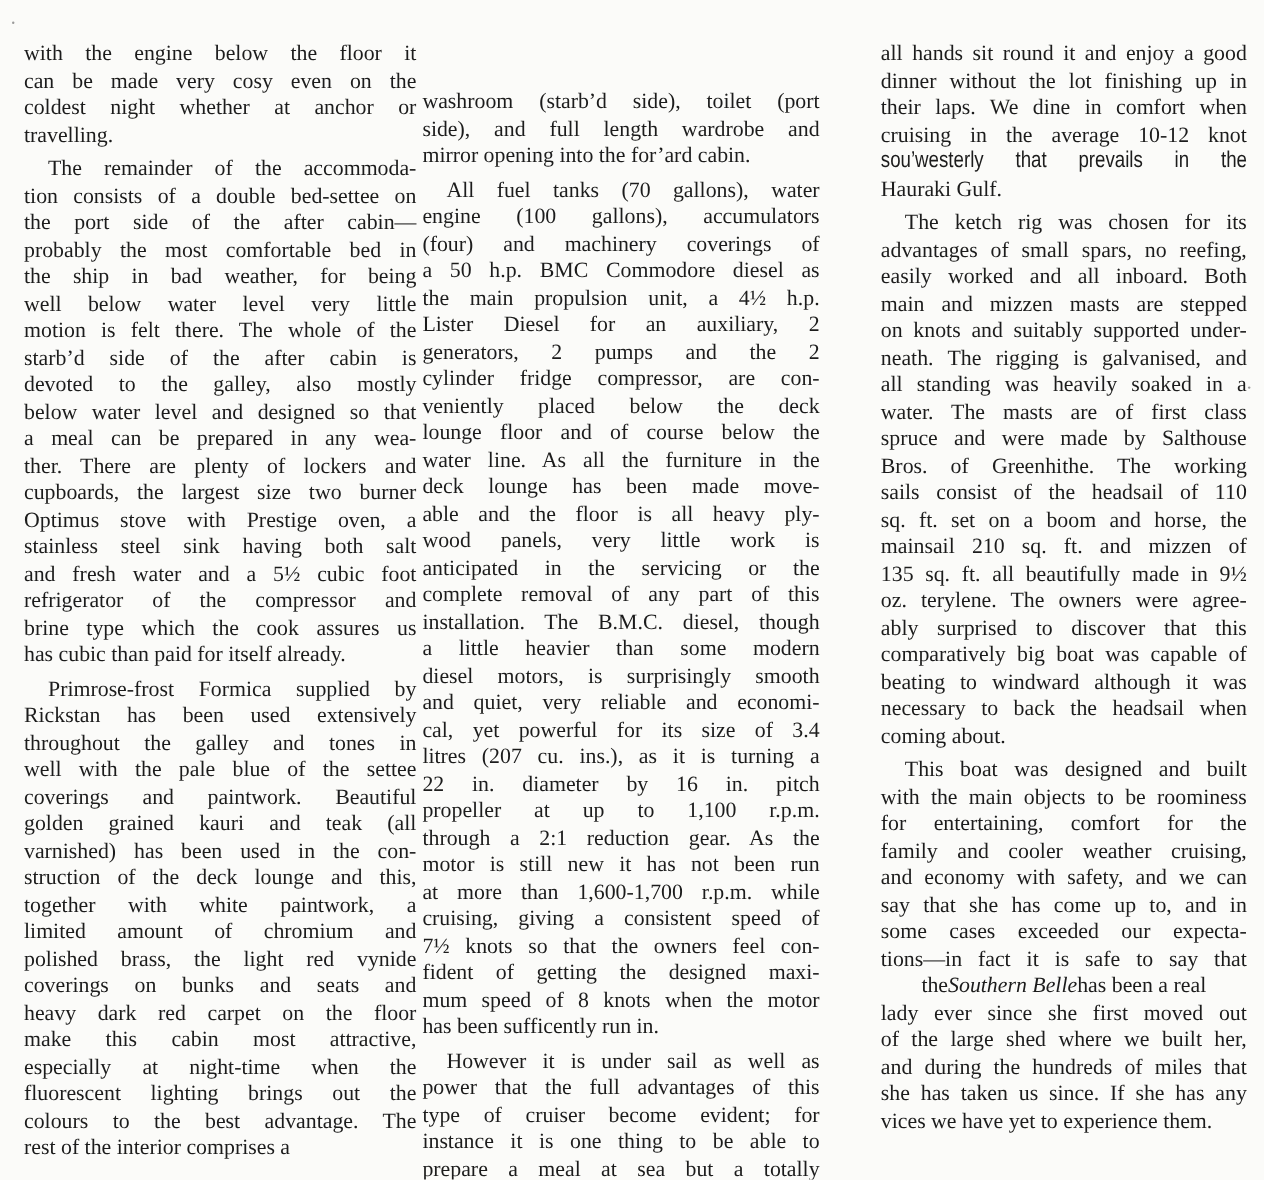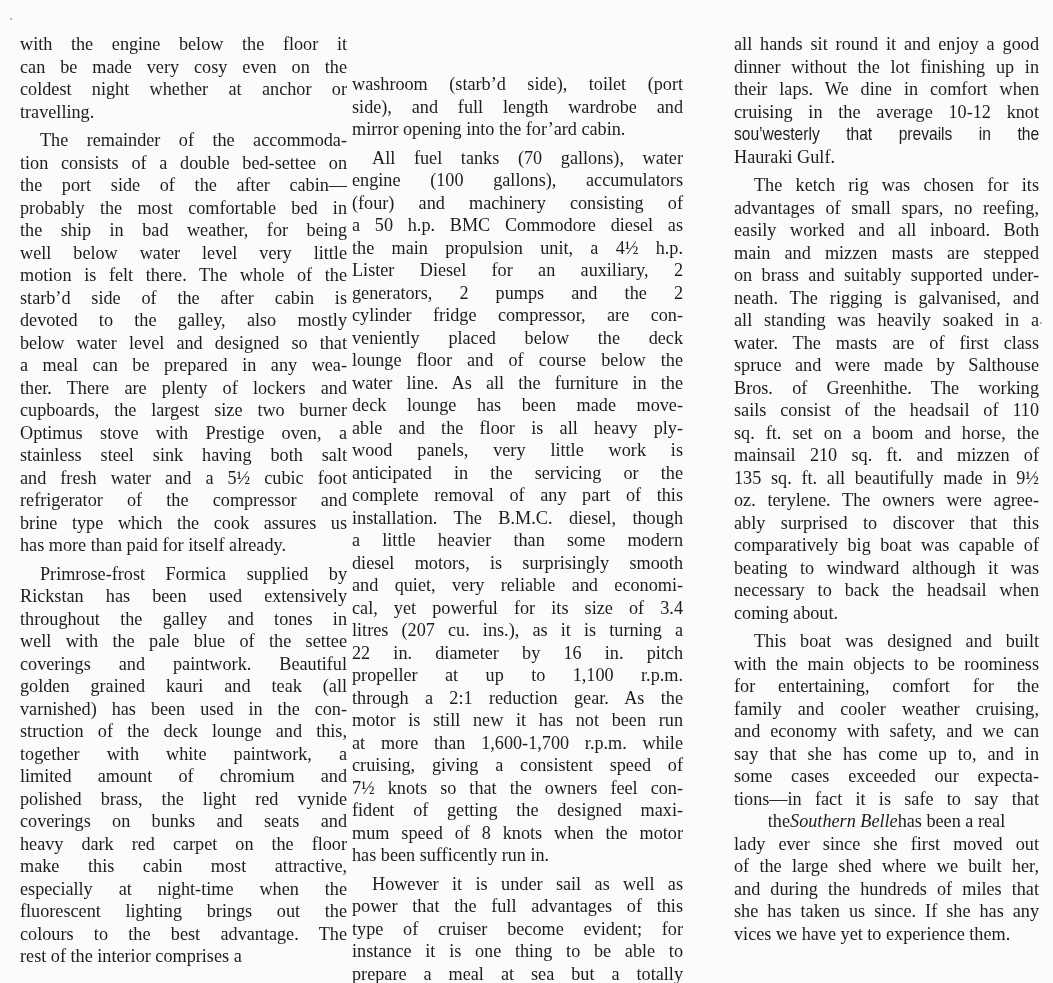--- a/index.html
+++ b/index.html
@@ -91,21 +91,21 @@
         <span class="line">devoted to the galley, also mostly</span>
         <span class="line">below water level and designed so that</span>
         <span class="line">a meal can be prepared in any wea-</span>
         <span class="line">ther. There are plenty of lockers and</span>
         <span class="line">cupboards, the largest size two burner</span>
         <span class="line">Optimus stove with Prestige oven, a</span>
         <span class="line">stainless steel sink having both salt</span>
         <span class="line">and fresh water and a 5½ cubic foot</span>
         <span class="line">refrigerator of the compressor and</span>
         <span class="line">brine type which the cook assures us</span>
-        <span class="line last">has more than paid for itself already.</span>
+        <span class="line last">has cubic than paid for itself already.</span>
       </div>
       <div class="para">
         <span class="line indent">Primrose-frost Formica supplied by</span>
         <span class="line">Rickstan has been used extensively</span>
         <span class="line">throughout the galley and tones in</span>
         <span class="line">well with the pale blue of the settee</span>
         <span class="line">coverings and paintwork. Beautiful</span>
         <span class="line">golden grained kauri and teak (all</span>
         <span class="line">varnished) has been used in the con-</span>
         <span class="line">struction of the deck lounge and this,</span>
@@ -123,21 +123,21 @@
     </div>
   <div class="column col-2" id="col-1">
       <div class="para">
         <span class="line">washroom (starb’d side), toilet (port</span>
         <span class="line">side), and full length wardrobe and</span>
         <span class="line last">mirror opening into the for’ard cabin.</span>
       </div>
       <div class="para">
         <span class="line indent">All fuel tanks (70 gallons), water</span>
         <span class="line">engine (100 gallons), accumulators</span>
-        <span class="line">(four) and machinery consisting of</span>
+        <span class="line">(four) and machinery coverings of</span>
         <span class="line">a 50 h.p. BMC Commodore diesel as</span>
         <span class="line">the main propulsion unit, a 4½ h.p.</span>
         <span class="line">Lister Diesel for an auxiliary, 2</span>
         <span class="line">generators, 2 pumps and the 2</span>
         <span class="line">cylinder fridge compressor, are con-</span>
         <span class="line">veniently placed below the deck</span>
         <span class="line">lounge floor and of course below the</span>
         <span class="line">water line. As all the furniture in the</span>
         <span class="line">deck lounge has been made move-</span>
         <span class="line">able and the floor is all heavy ply-</span>
@@ -177,21 +177,21 @@
         <span class="line">their laps. We dine in comfort when</span>
         <span class="line">cruising in the average 10-12 knot</span>
         <span class="line condensed">sou’westerly that prevails in the</span>
         <span class="line last">Hauraki Gulf.</span>
       </div>
       <div class="para">
         <span class="line indent">The ketch rig was chosen for its</span>
         <span class="line">advantages of small spars, no reefing,</span>
         <span class="line">easily worked and all inboard. Both</span>
         <span class="line">main and mizzen masts are stepped</span>
-        <span class="line">on brass and suitably supported under-</span>
+        <span class="line">on knots and suitably supported under-</span>
         <span class="line">neath. The rigging is galvanised, and</span>
         <span class="line">all standing was heavily soaked in a</span>
         <span class="line">water. The masts are of first class</span>
         <span class="line">spruce and were made by Salthouse</span>
         <span class="line">Bros. of Greenhithe. The working</span>
         <span class="line">sails consist of the headsail of 110</span>
         <span class="line">sq. ft. set on a boom and horse, the</span>
         <span class="line">mainsail 210 sq. ft. and mizzen of</span>
         <span class="line">135 sq. ft. all beautifully made in 9½</span>
         <span class="line">oz. terylene. The owners were agree-</span>

